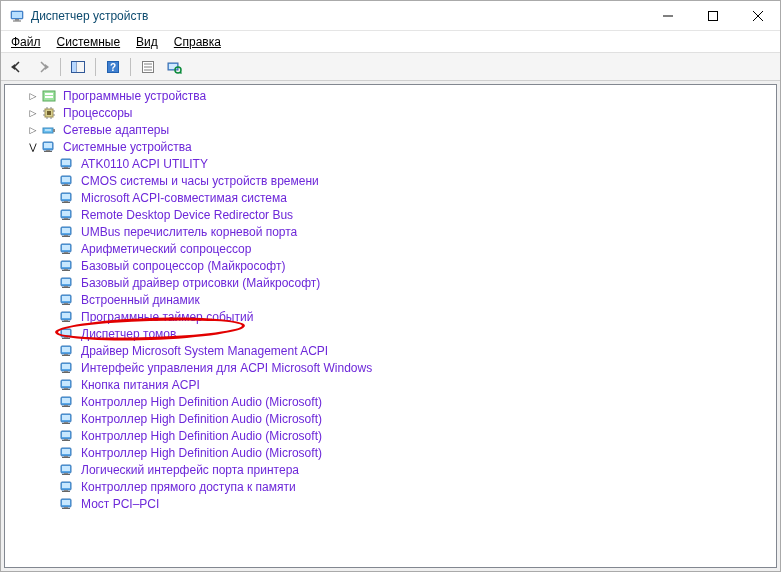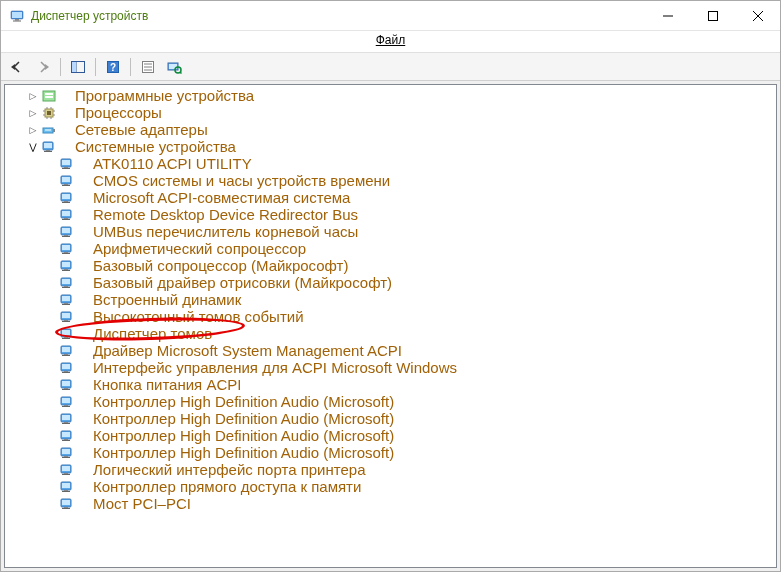--- a/index.html
+++ b/index.html
@@ -32,21 +32,21 @@
     width: 16px;
     height: 16px;
     margin-right: 6px;
     display: inline-flex;
     align-items: center;
     justify-content: center;
   }
   .titlebar-title {
     flex: 1;
     font-size: 12px;
-    color: #4d7c0f;
+    color: #0c4a6e;
   }
   .win-controls {
     display: flex;
     height: 100%;
   }
   .win-btn {
     width: 45px;
     height: 100%;
     display: flex;
     align-items: center;
@@ -54,21 +54,20 @@
     cursor: pointer;
     font-family: "Segoe UI Symbol", sans-serif;
   }
   .menubar {
     height: 22px;
     display: flex;
     align-items: center;
     padding: 0 2px;
     background: #fff;
     border-bottom: 1px solid #e0e0e0;
-    flex-direction: column;
   }
   .menu-item {
     padding: 2px 8px;
     cursor: pointer;
     font-size: 12px;
   }
   .menu-item span.ul { text-decoration: underline; }
   .toolbar {
     height: 28px;
     display: flex;
@@ -136,24 +135,23 @@
   .node-icon {
     width: 16px;
     height: 16px;
     margin: 0 4px 0 2px;
     flex-shrink: 0;
     display: inline-flex;
     align-items: center;
     justify-content: center;
   }
   .node-label {
-    font-size: 15px;
-    color: #a16207;
+    font-size: 12px;
+    color: #6d28d9;
     padding: 0 2px;
-    margin-left: 12px;
   }
   .annot {
     position: absolute;
     border: 3px solid #e20000;
     border-radius: 50%;
     pointer-events: none;
     z-index: 5;
     transform: rotate(-2deg);
   }
   
@@ -367,21 +365,21 @@
             <div class="tree-row">
               <span class="indent" style="width:48px"></span>
               <span class="node-icon">
                 <svg width="16" height="16">
                   <rect x="2" y="3" width="10" height="8" rx="1" fill="#5aa8e8" stroke="#3a78b8"></rect>
                   <rect x="3" y="4" width="8" height="5" fill="#c8e8ff"></rect>
                   <rect x="5" y="11" width="4" height="1" fill="#888"></rect>
                   <rect x="3" y="12" width="8" height="1" fill="#666"></rect>
                 </svg>
               </span>
-              <span class="node-label">UMBus перечислитель корневой часы</span>
+              <span class="node-label">UMBus перечислитель корневой порта</span>
             </div>
             <div class="tree-row">
               <span class="indent" style="width:48px"></span>
               <span class="node-icon">
                 <svg width="16" height="16">
                   <rect x="2" y="3" width="10" height="8" rx="1" fill="#5aa8e8" stroke="#3a78b8"></rect>
                   <rect x="3" y="4" width="8" height="5" fill="#c8e8ff"></rect>
                   <rect x="5" y="11" width="4" height="1" fill="#888"></rect>
                   <rect x="3" y="12" width="8" height="1" fill="#666"></rect>
                 </svg>
@@ -427,21 +425,21 @@
             <div class="tree-row">
               <span class="indent" style="width:48px"></span>
               <span class="node-icon">
                 <svg width="16" height="16">
                   <rect x="2" y="3" width="10" height="8" rx="1" fill="#5aa8e8" stroke="#3a78b8"></rect>
                   <rect x="3" y="4" width="8" height="5" fill="#c8e8ff"></rect>
                   <rect x="5" y="11" width="4" height="1" fill="#888"></rect>
                   <rect x="3" y="12" width="8" height="1" fill="#666"></rect>
                 </svg>
               </span>
-              <span class="node-label">Высокоточный томов событий</span>
+              <span class="node-label">Программные таймер событий</span>
             </div>
             <div class="tree-row">
               <span class="indent" style="width:48px"></span>
               <span class="node-icon">
                 <svg width="16" height="16">
                   <rect x="2" y="3" width="10" height="8" rx="1" fill="#5aa8e8" stroke="#3a78b8"></rect>
                   <rect x="3" y="4" width="8" height="5" fill="#c8e8ff"></rect>
                   <rect x="5" y="11" width="4" height="1" fill="#888"></rect>
                   <rect x="3" y="12" width="8" height="1" fill="#666"></rect>
                 </svg>

